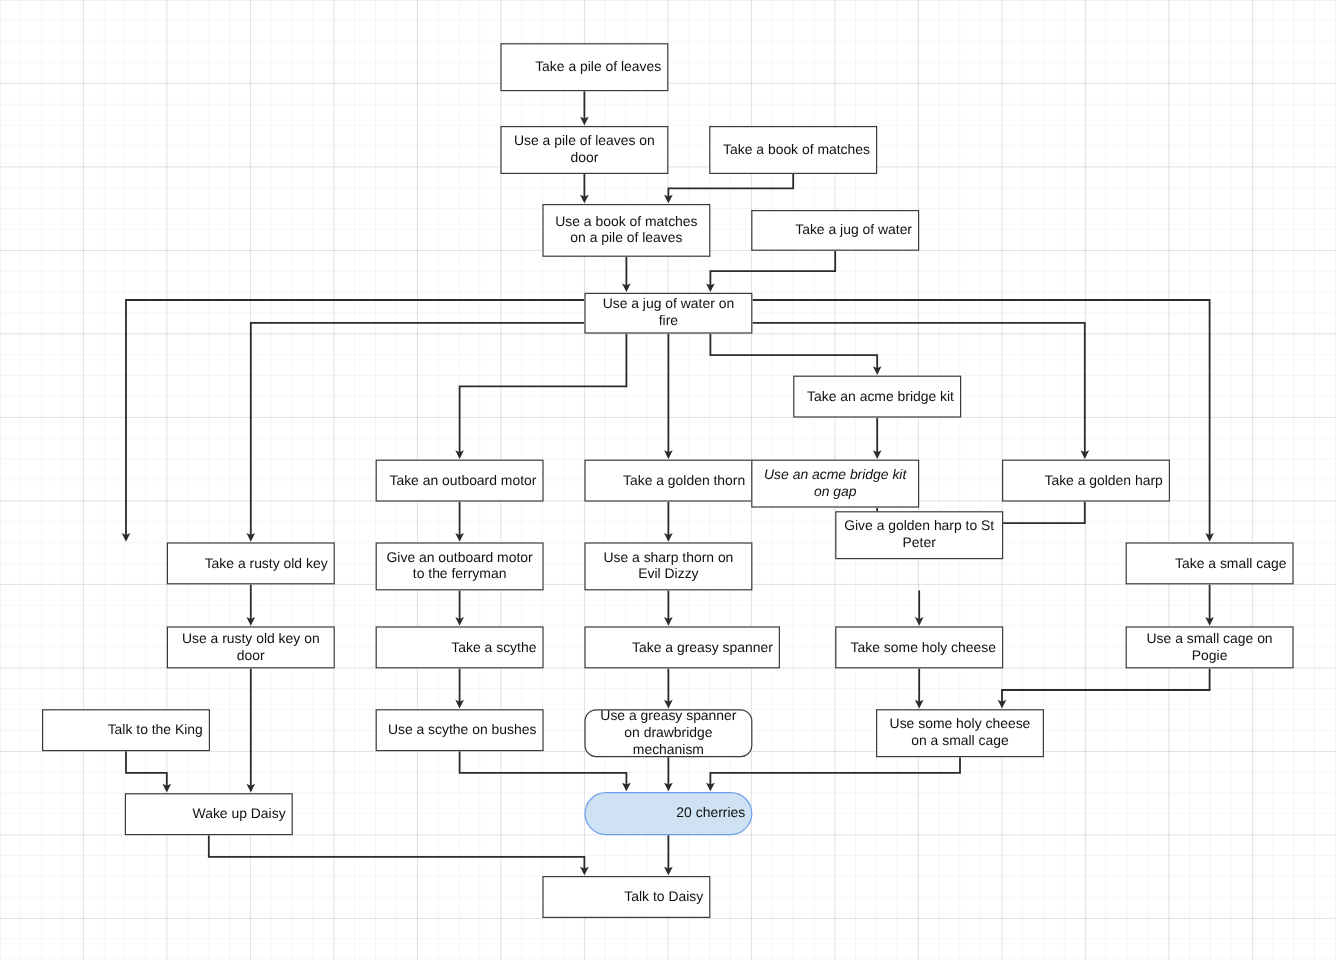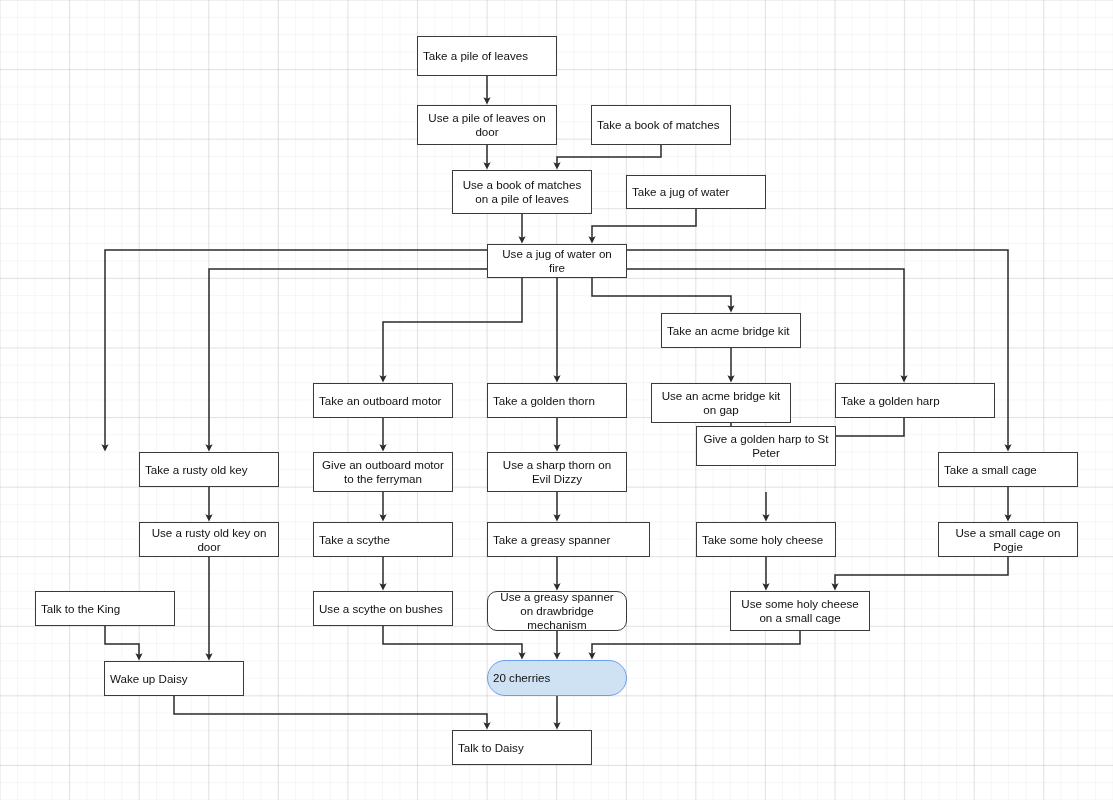--- a/index.html
+++ b/index.html
@@ -18,21 +18,21 @@
       linear-gradient(to bottom, rgba(0,0,0,0.085) 1px, transparent 1px),
       linear-gradient(to right, rgba(0,0,0,0.035) 1px, transparent 1px),
       linear-gradient(to bottom, rgba(0,0,0,0.035) 1px, transparent 1px);
     background-size: 69.6px 69.6px, 69.6px 69.6px, 17.4px 17.4px, 17.4px 17.4px;
     background-position: -0.5px -0.5px, -0.5px -0.5px, -0.5px -0.5px, -0.5px -0.5px;
   }
   svg#edges{position:absolute;left:0;top:0;width:1113px;height:800px;}
   .node{
     position:absolute;
     box-sizing:border-box;
-    display:flex;align-items:center;justify-content:flex-start;
+    display:flex;align-items:center;justify-content:flex-end;
     text-align:center;
     background:#ffffff;
     border:1.6px solid #3a3a3a;
     color:#101010;
     font-size:11.6px;
     line-height:14px;
     padding:2px 5px;
   }
   .node.highlight{
     background:#cfe2f3;
@@ -108,24 +108,24 @@
       </div>
       <div class="node" style="left: 661px; top: 313px; width: 140px; height: 35px;">
         <span>Take an acme bridge kit</span>
       </div>
       <div class="node" style="left: 313px; top: 383px; width: 140px; height: 35px;">
         <span>Take an outboard motor</span>
       </div>
       <div class="node" style="left: 487px; top: 383px; width: 140px; height: 35px;">
         <span>Take a golden thorn</span>
       </div>
-      <div class="node" style="left: 651px; top: 383px; width: 140px; height: 40px;">
+      <div class="node" style="left: 626px; top: 383px; width: 140px; height: 40px; font-style: italic;">
         <span>Use an acme bridge kit on gap</span>
       </div>
-      <div class="node" style="left: 835px; top: 383px; width: 160px; height: 35px;">
+      <div class="node" style="left: 835px; top: 383px; width: 140px; height: 35px;">
         <span>Take a golden harp</span>
       </div>
       <div class="node" style="left: 139px; top: 452px; width: 140px; height: 35px;">
         <span>Take a rusty old key</span>
       </div>
       <div class="node" style="left: 313px; top: 452px; width: 140px; height: 40px;">
         <span>Give an outboard motor to the ferryman</span>
       </div>
       <div class="node" style="left: 487px; top: 452px; width: 140px; height: 40px;">
         <span>Use a sharp thorn on Evil Dizzy</span>

